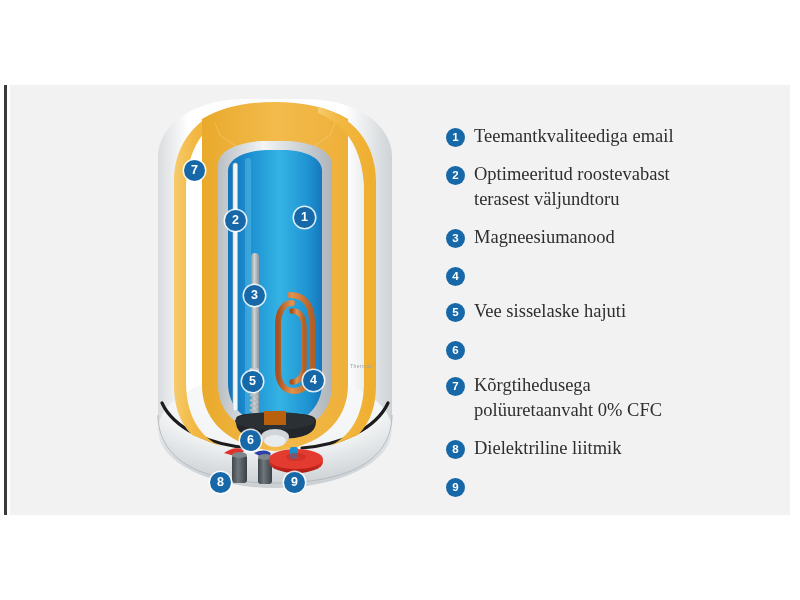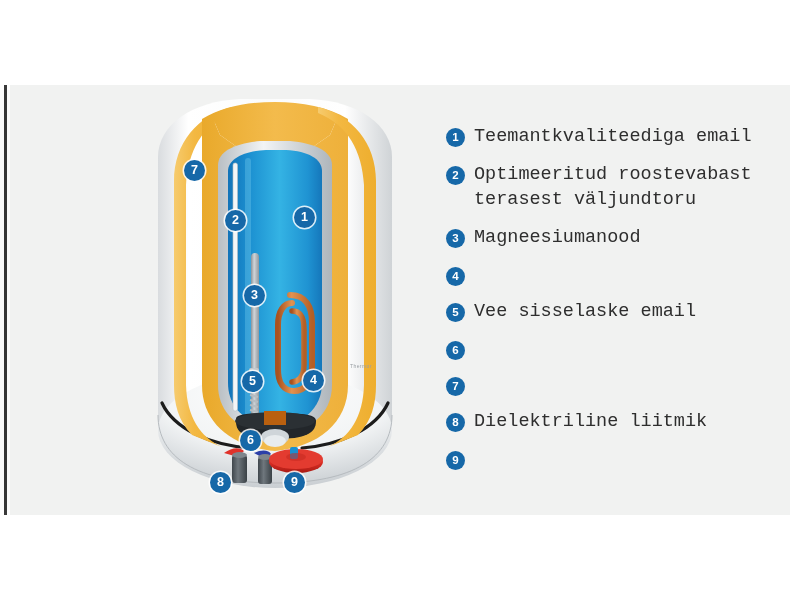--- a/index.html
+++ b/index.html
@@ -37,21 +37,21 @@
   #legend { position:absolute; left:446px; top:124px; width:330px; }
   .legend-row { display:flex; align-items:flex-start; margin-bottom:13px; }
   .legend-badge {
     flex:0 0 auto; width:19px; height:19px; border-radius:50%;
     background:#1668a8; color:#fff;
     font-size:11.5px; font-weight:bold; line-height:19px; text-align:center;
     margin-top:4px; margin-right:9px;
   }
   .legend-text {
     font-size:18.5px; color:#2e2e2e; line-height:25px;
-    font-family:Liberation Mono, monospace; white-space:pre-line;
+    font-family:Liberation Serif, serif; white-space:pre-line;
   }
   .brand {
     position:absolute; left:350px; top:363px; font-size:5px;
     color:#9aa0a4; letter-spacing:.4px;
     font-family:"Liberation Sans", sans-serif;
   }
 </style>
 </head>
 <body>
 
@@ -243,29 +243,31 @@
       <div class="legend-badge">3</div>
       <div class="legend-text">Magneesiumanood</div>
     </div>
 
     <div class="legend-row">
       <div class="legend-badge">4</div>
     </div>
 
     <div class="legend-row">
       <div class="legend-badge">5</div>
-      <div class="legend-text">Vee sisselaske email</div>
+      <div class="legend-text">Vee sisselaske hajuti</div>
     </div>
 
     <div class="legend-row">
       <div class="legend-badge">6</div>
     </div>
 
     <div class="legend-row">
       <div class="legend-badge">7</div>
+      <div class="legend-text">Kõrgtihedusega
+polüuretaanvaht 0% CFC</div>
     </div>
 
     <div class="legend-row">
       <div class="legend-badge">8</div>
       <div class="legend-text">Dielektriline liitmik</div>
     </div>
 
     <div class="legend-row">
       <div class="legend-badge">9</div>
     </div>

